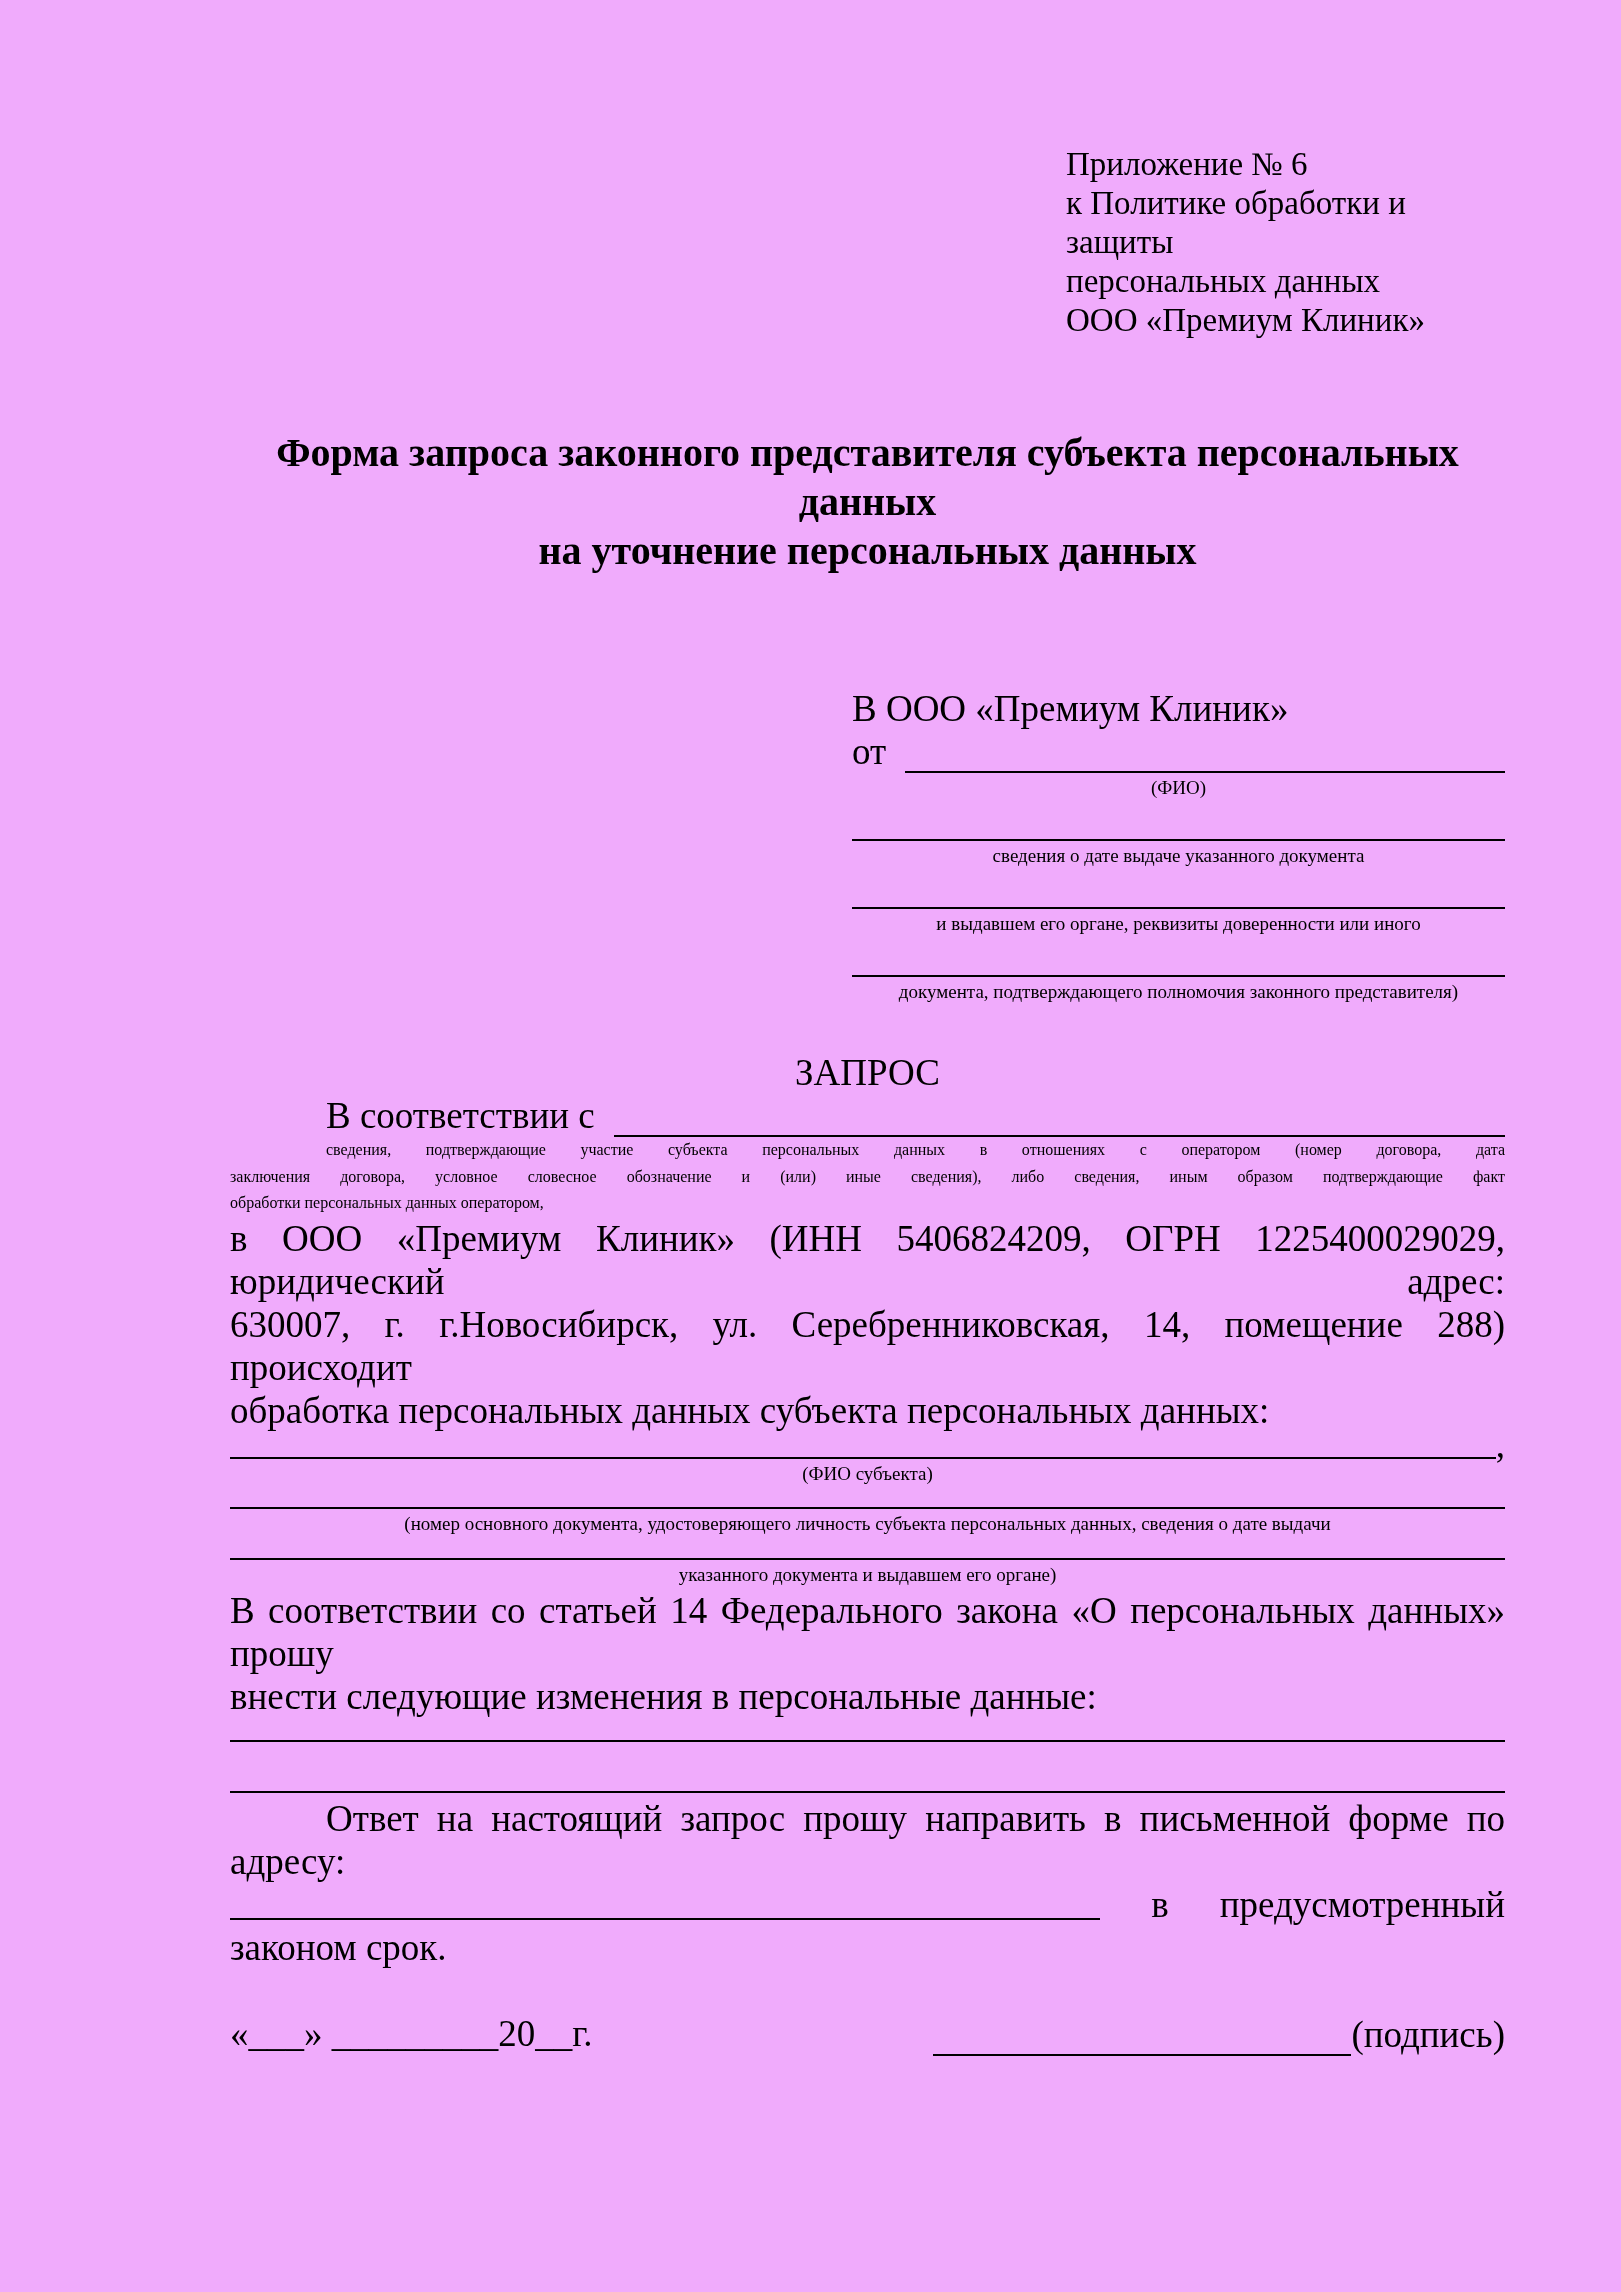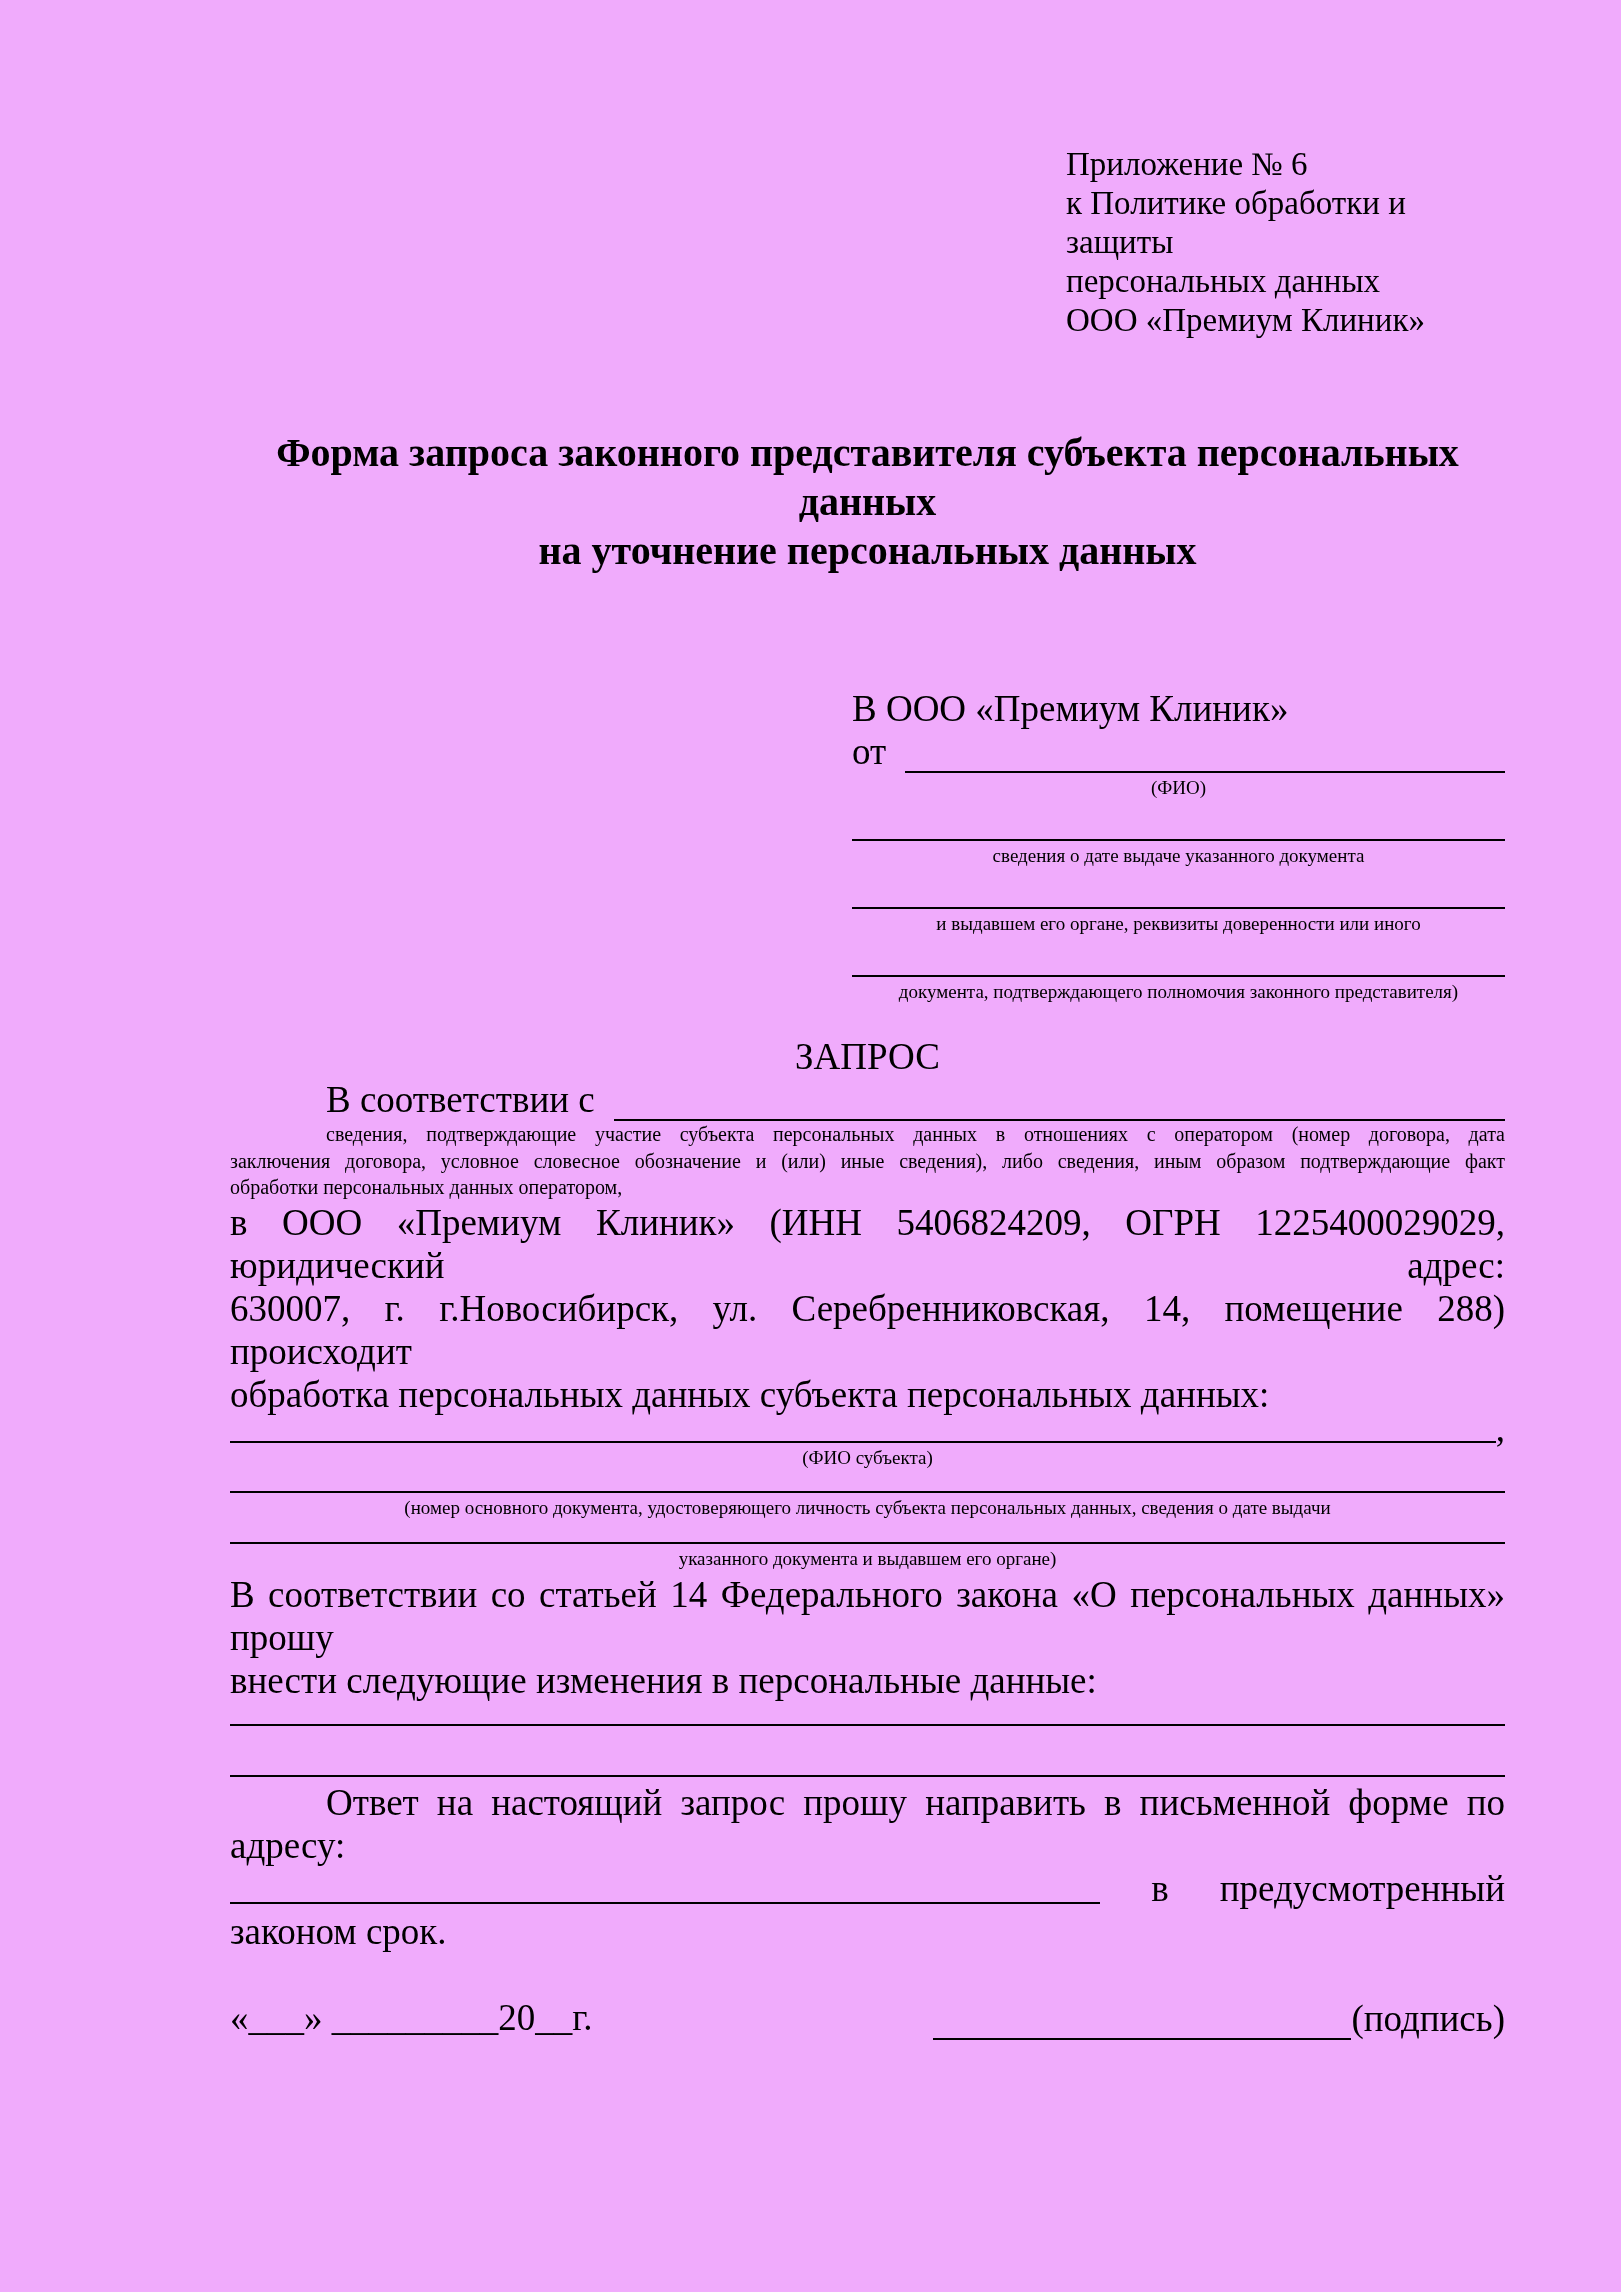--- a/index.html
+++ b/index.html
@@ -25,24 +25,24 @@
   
   .addr { margin-top: 112px; margin-left: 622px; }
   .b { font-size: 37px; line-height: 43px; }
   .addr-from { display: flex; }
   .addr-from .pre { white-space: pre; }
   .fill { flex: 1 1 auto; border-bottom: 2px solid #000; margin-left: 9.8px; }
   .cap { text-align: center; font-size: 19px; line-height: 29px; white-space: nowrap; }
   .field .u-line { height: 39px; border-bottom: 2px solid #000; }
 
   
-  .req-head { margin-top: 29px; text-align: center; font-size: 37px; line-height: 43px; }
+  .req-head { margin-top: 45px; text-align: center; font-size: 37px; line-height: 43px; }
   .intro { display: flex; font-size: 37px; line-height: 43px; }
   .intro .pre { padding-left: 96px; white-space: pre; }
-  .sm { font-size: 20px; line-height: 26.5px; font-family: Liberation Serif, serif; }
+  .sm { font-size: 16px; line-height: 26.5px; font-family: Liberation Serif, serif; }
   .jl { text-align: justify; text-align-last: justify; }
   .ind { text-indent: 96px; }
   .subject { display: flex; align-items: flex-end; height: 27.4px; }
   .subject .fill { margin-left: 0; }
   .subject .comma { font-size: 37px; line-height: 29px; }
   .m-field .u-line { height: 21.6px; border-bottom: 2px solid #000; }
   .blank1 { height: 23.5px; border-bottom: 2px solid #000; }
   .blank2 { height: 51px; border-bottom: 2px solid #000; }
   .answer1 { margin-top: 4px; }
   .answer2 { display: flex; align-items: flex-end; }

